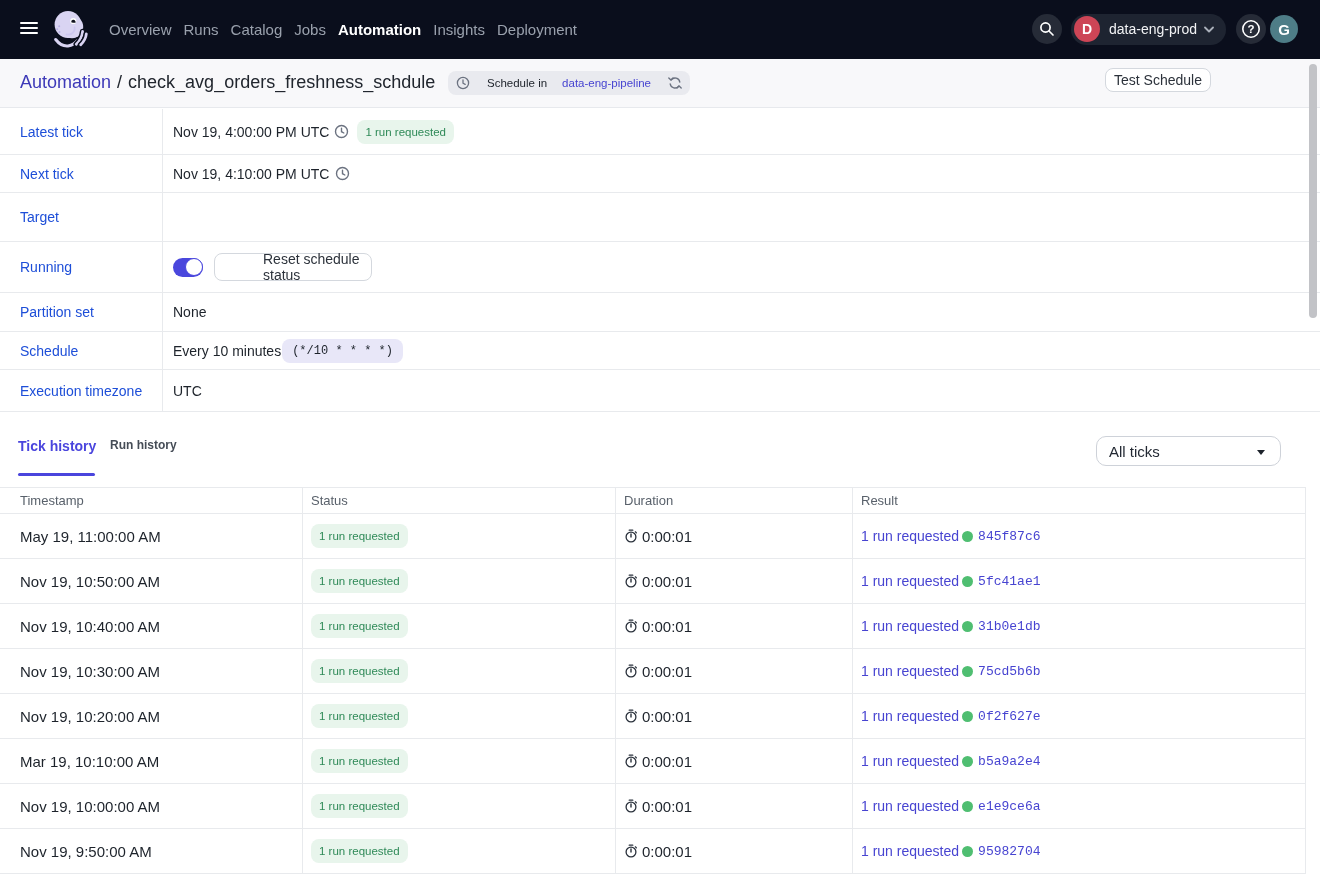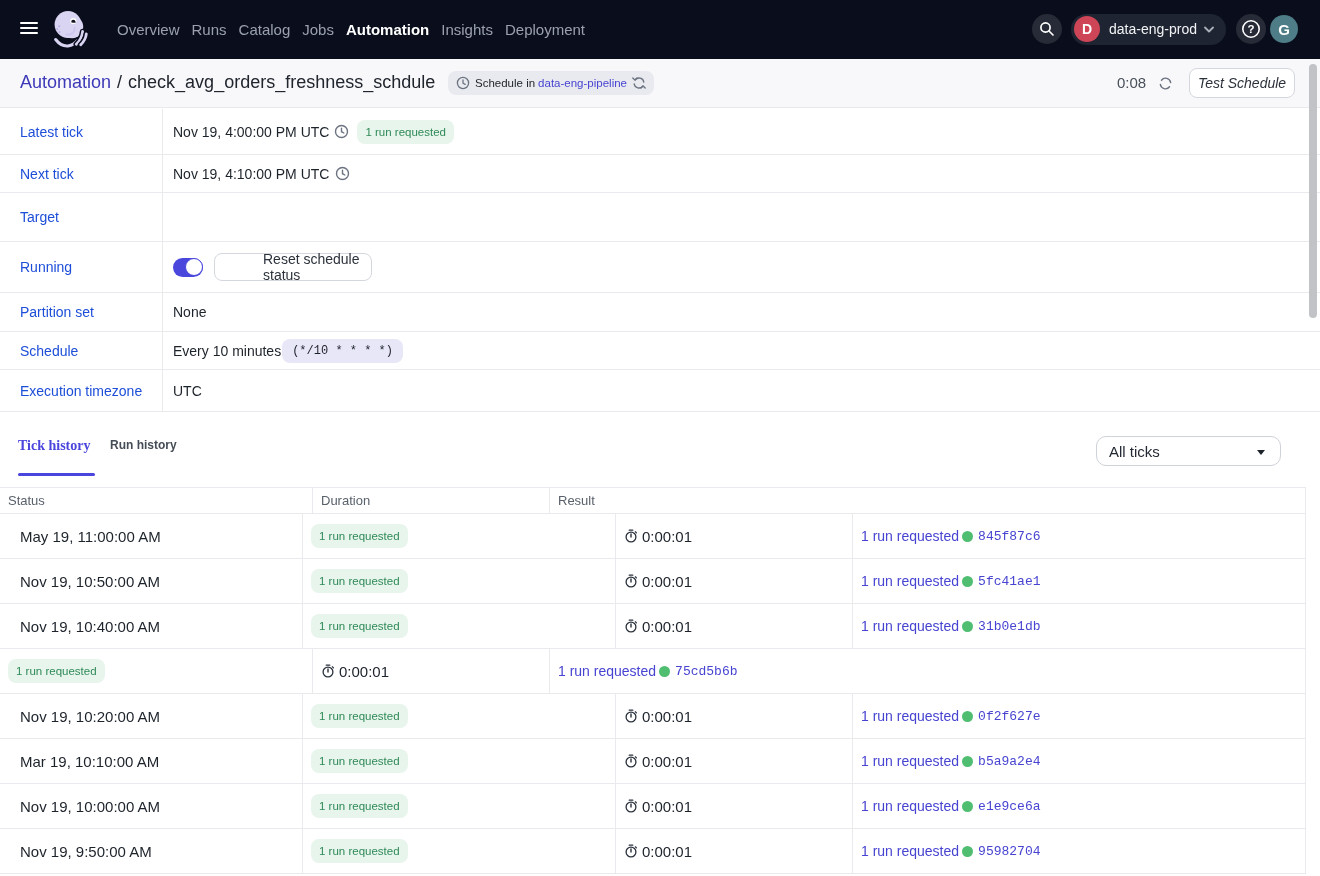--- a/index.html
+++ b/index.html
@@ -5,59 +5,59 @@
 * { margin:0; padding:0; box-sizing:border-box; }
 html,body { width:1320px; height:876px; overflow:hidden; background:#fff;
   font-family:"Liberation Sans", sans-serif; -webkit-font-smoothing:antialiased; }
 body { position:relative; }
 
 
 .nav { position:absolute; left:0; top:0; width:1320px; height:59px; background:#0a0e1c; }
 .nav .burger { position:absolute; left:20px; top:22px; width:18px; height:14px; }
 .nav .burger span { display:block; height:2.4px; background:#fff; border-radius:1px; margin-bottom:2.6px; }
 .nav .logo { position:absolute; left:52px; top:11px; }
-.navlinks { position:absolute; left:109px; top:0; height:59px; display:flex; align-items:center;margin-left:8px; }
+.navlinks { position:absolute; left:109px; top:0; height:59px; display:flex; align-items:center; }
 .navlinks a { color:#9aa1ad; font-size:15px; text-decoration:none; margin-right:12px; font-weight:500; }
 .navlinks a.active { color:#fff; font-weight:700; }
 .nav .circ { position:absolute; top:14px; width:30px; height:30px; border-radius:50%; background:#262b37; display:flex; align-items:center; justify-content:center; }
 .nav .pill { position:absolute; left:1071px; top:13.5px; height:31px; border-radius:16px; background:#1e2431; display:flex; align-items:center; padding:0 12px 0 3px; }
 .nav .pill .d { width:26px; height:26px; border-radius:50%; background:#cd4556; color:#fff; font-size:14px; font-weight:700; display:flex; align-items:center; justify-content:center; }
 .nav .pill .t { color:#f2f3f5; font-size:14px; font-weight:500; margin:0 7px 0 9px; }
 .nav .avatar { position:absolute; left:1270px; top:15px; width:28px; height:28px; border-radius:50%; background:#4e7d87; color:#fff; font-size:15px; font-weight:700; display:flex; align-items:center; justify-content:center; }
 
 
 .crumbrow { position:absolute; left:0; top:59px; width:1320px; height:49px; background:#f8f8fa; border-bottom:1px solid #e7e9ed; }
 .crumb { position:absolute; left:20px; top:13px; font-size:18px; font-weight:500; color:#21262e; }
 .crumb a { color:#3d39b8; text-decoration:none; }
 .crumb .sep { color:#21262e; font-weight:400; padding:0 6px; }
-.schedtag { position:absolute; left:448px; top:12px; height:24px; background:#e9eaef; border-radius:8px; display:flex; align-items:center; padding:0 8px; font-size:11.5px; color:#21262e; }
+.schedtag { position:absolute; left:448px; top:12px; height:24px; background:#e9eaef; border-radius:8px; display:flex; align-items:center; padding:0 8px; font-size:11.5px; color:#21262e;gap:12px; }
 .schedtag svg { margin-right:5px; }
 .schedtag a { color:#4744d1; text-decoration:none; margin-left:3px; }
 .schedtag .rf { margin-left:5px; margin-right:0; }
 .counter { position:absolute; left:1117px; top:15px; font-size:15px; color:#49505a; }
 .counter svg { vertical-align:-3px; margin-left:8px; }
 .btn { display:inline-flex; align-items:center; justify-content:center; background:#fff; border:1px solid #d4d8de; border-radius:8px; font-size:14px; color:#2c323b; font-family:"Liberation Sans",sans-serif; }
-#testsched { position:absolute; left:1189px; top:9px; width:106px; height:30px;font-style:italic; }
+#testsched { position:absolute; left:1105px; top:9px; width:106px; height:24px; }
 
 
 .ptable { position:absolute; left:0; top:109px; width:1320px; }
 .prow { position:relative; border-bottom:1px solid #e8eaed; display:flex; align-items:center; }
 .prow .lab { position:absolute; left:20px; font-size:14px; color:#1d4ed8; }
 .prow .val { position:absolute; left:173px; display:flex; align-items:center; font-size:14px; color:#1d232b; }
 .vdiv { position:absolute; left:162px; top:109px; width:1px; height:302px; background:#e8eaed; }
 .tag-green { display:inline-flex; align-items:center; height:24px; padding:0 8px; background:#e8f5ec; color:#2f8a58; border-radius:8px; font-size:11.5px; }
 .jobpill { display:inline-flex; align-items:center; height:25px; padding:0 8px 0 7px; background:#ececf3; border-radius:12px; font-size:12px; }
 .jobpill a { color:#4744d1; text-decoration:none; margin-left:6px; letter-spacing:-0.2px; }
 .switch { position:relative; width:30px; height:19px; border-radius:10px; background:#4a47dd; }
 .switch .knob { position:absolute; right:0px; top:0.5px; width:18px; height:18px; border-radius:50%; background:#fff; border:1px solid #4a47dd; }
 .codepill { display:inline-flex; align-items:center; height:24px; padding:0 10px; background:#e8e7f8; border-radius:8px; font-family:"Liberation Mono",monospace; font-size:12px; color:#1d232b; }
 
 
 .tabs { position:absolute; left:0; top:411px; width:1320px; height:76px; }
-.tab1 { position:absolute; left:18px; top:27px; font-size:14px; font-weight:700; color:#4a45dd;font-family:Liberation Serif, serif; }
+.tab1 { position:absolute; left:18px; top:27px; font-size:14px; font-weight:700; color:#4a45dd; }
 .tab2 { position:absolute; left:110px; top:27px; font-size:12px; font-weight:700; color:#454c56; }
 .tabline { position:absolute; left:18px; top:62px; width:77px; height:3px; background:#4a45dd; border-radius:2px; }
 .selectbox { position:absolute; left:1096px; top:25px; width:185px; height:30px; border:1px solid #ced2d9; border-radius:10px; background:#fff; }
 .selectbox .st { position:absolute; left:12px; top:6px; font-size:15px; color:#232933; }
 .selectbox .caret { position:absolute; right:15px; top:13px; width:0; height:0; border-left:4.5px solid transparent; border-right:4.5px solid transparent; border-top:5.5px solid #1d232b; }
 
 
 .ttable { position:absolute; left:0; top:487px; width:1306px; border-top:1px solid #e8eaed; border-right:1px solid #e8eaed; }
 .thead { display:flex; height:26px; border-bottom:1px solid #e8eaed; }
 .trow { display:flex; height:45px; border-bottom:1px solid #e8eaed; }
@@ -207,20 +207,21 @@
   <div class="tab2">Run history</div>
   <div class="tabline"></div>
   <div class="selectbox">
       <span class="st">All ticks</span>
       <span class="caret"></span>
     </div>
 </div>
 
 <div class="ttable" id="ttable">
   <div class="thead">
+    <div class="c1">Timestamp</div>
       <div class="c2">Status</div>
       <div class="c3">Duration</div>
       <div class="c4">Result</div>
   </div>
 <div class="trow">
       <div class="c1">May 19, 11:00:00 AM</div>
       <div class="c2">
         <span class="tag-green">1 run requested</span>
       </div>
       <div class="c3">
@@ -269,20 +270,21 @@
             <line x1="13" y1="3.2" x2="14.2" y2="4.4" stroke="#2a313c" stroke-width="1.4" stroke-linecap="round"></line>
           </svg>0:00:01</span>
       </div>
       <div class="c4 res">
         <a>1 run requested</a>
         <span class="dot"></span>
         <span class="hash">31b0e1db</span>
       </div>
     </div>
     <div class="trow">
+      <div class="c1">Nov 19, 10:30:00 AM</div>
       <div class="c2">
         <span class="tag-green">1 run requested</span>
       </div>
       <div class="c3">
         <span class="dur"><svg width="14" height="14" viewBox="0 0 16 16">
             <circle cx="8" cy="9.2" r="5.6" stroke="#2a313c" stroke-width="1.5" fill="none"></circle>
             <line x1="8" y1="9.2" x2="8" y2="5.6" stroke="#2a313c" stroke-width="1.6" stroke-linecap="round"></line>
             <line x1="6" y1="1.3" x2="10" y2="1.3" stroke="#2a313c" stroke-width="1.6" stroke-linecap="round"></line>
             <line x1="13" y1="3.2" x2="14.2" y2="4.4" stroke="#2a313c" stroke-width="1.4" stroke-linecap="round"></line>
           </svg>0:00:01</span>

